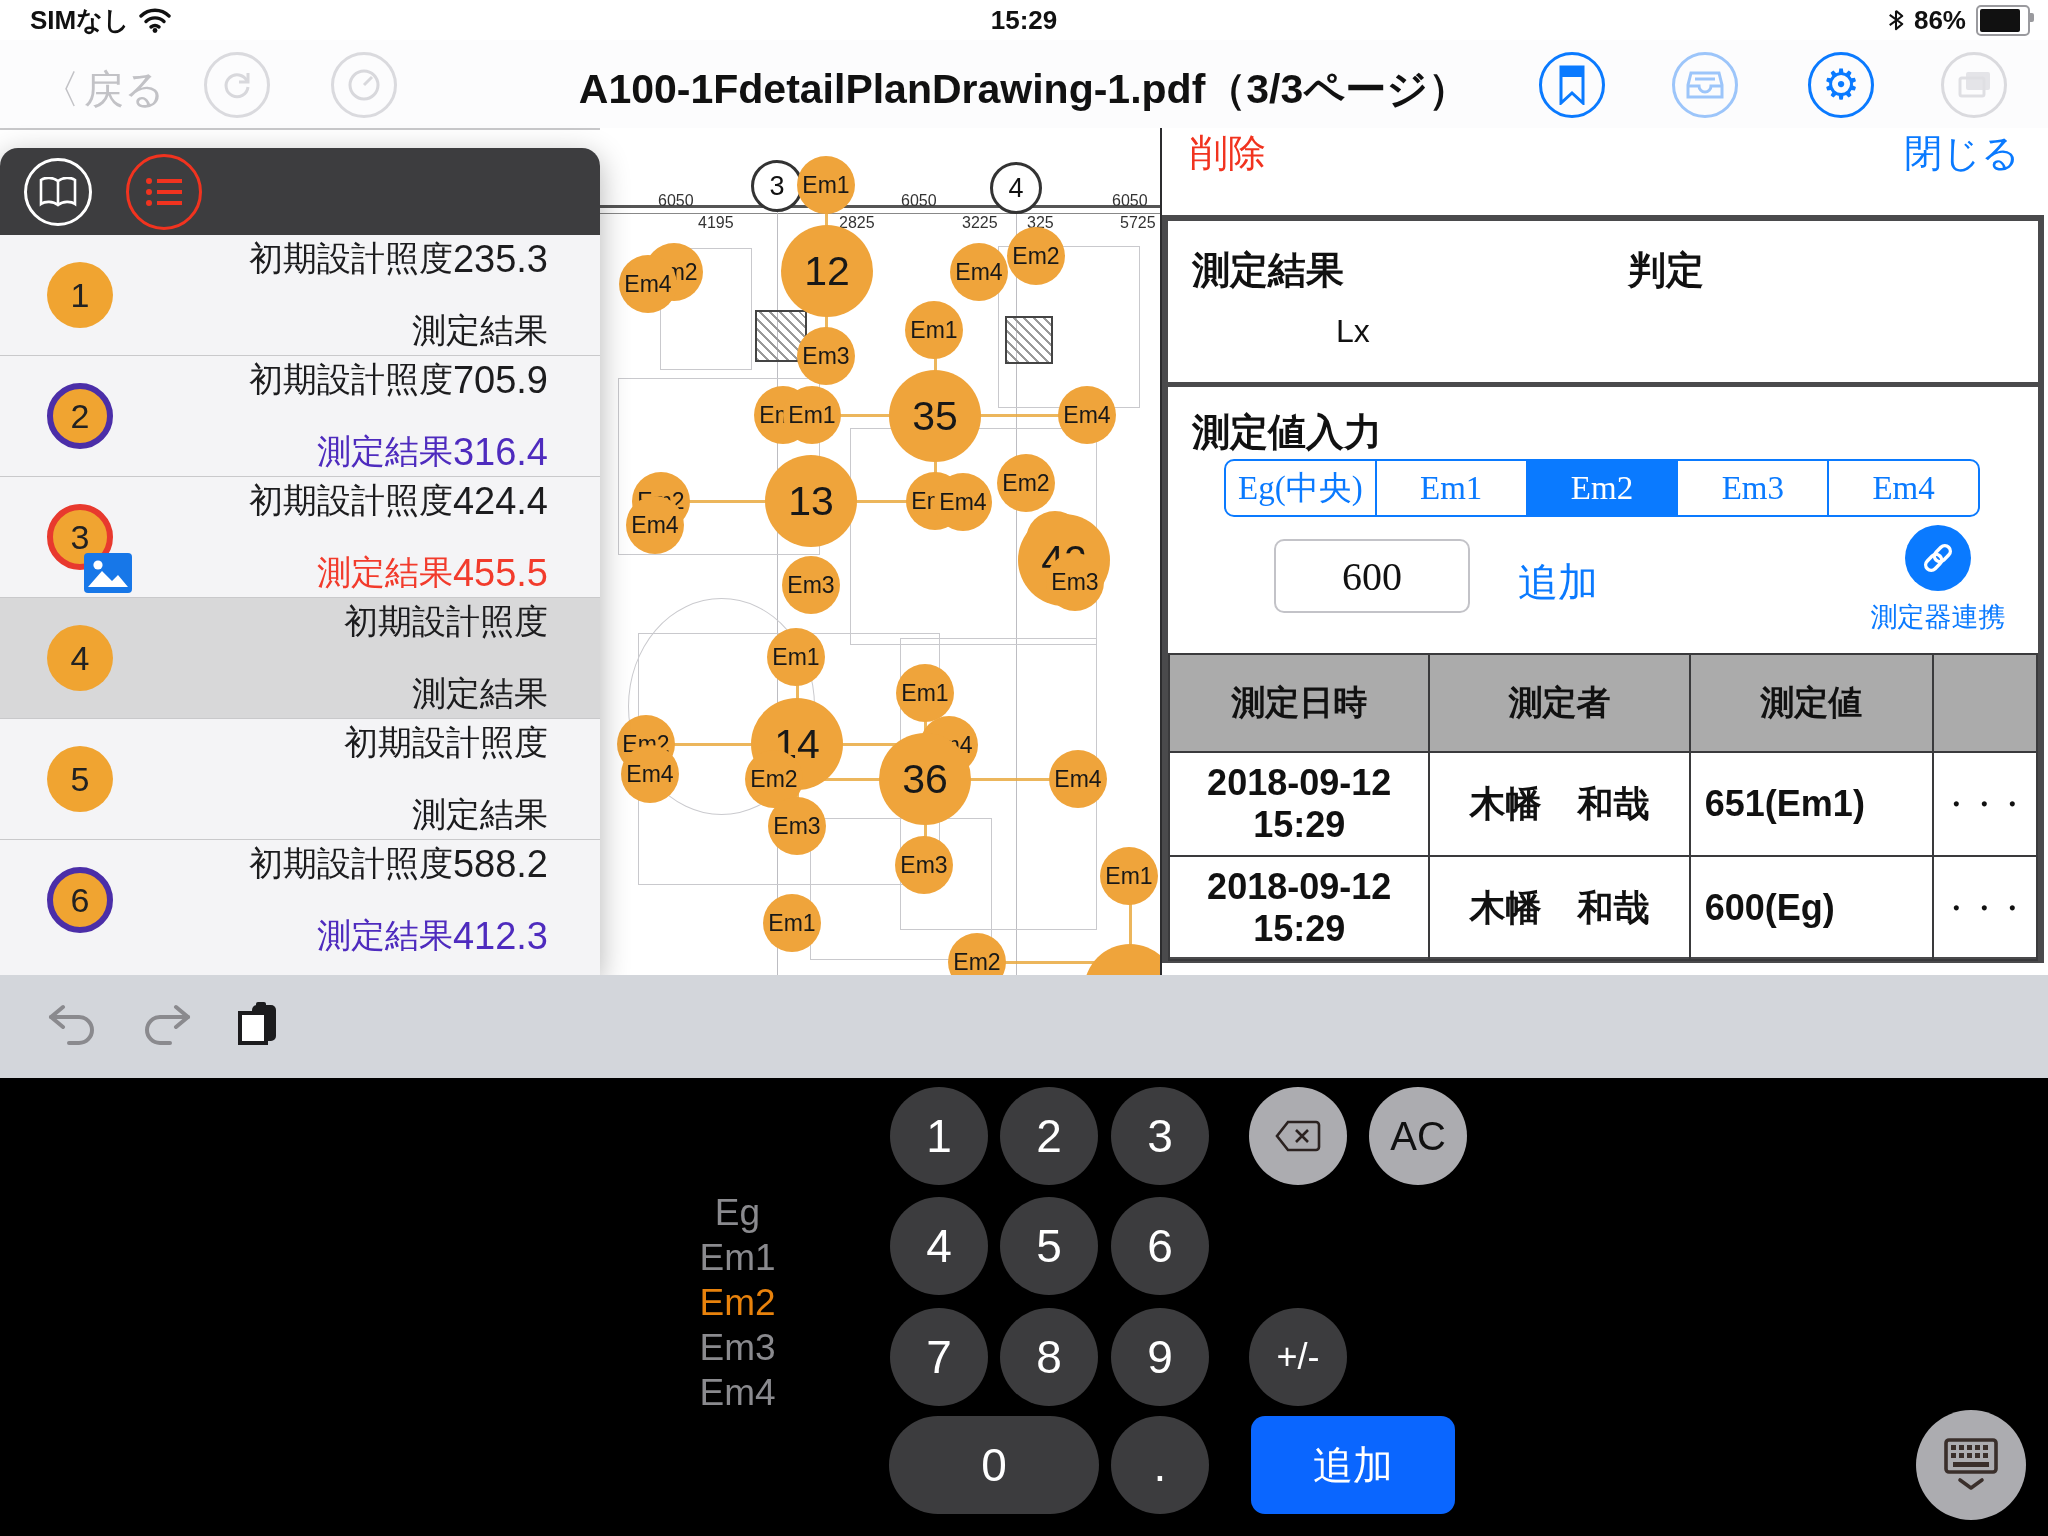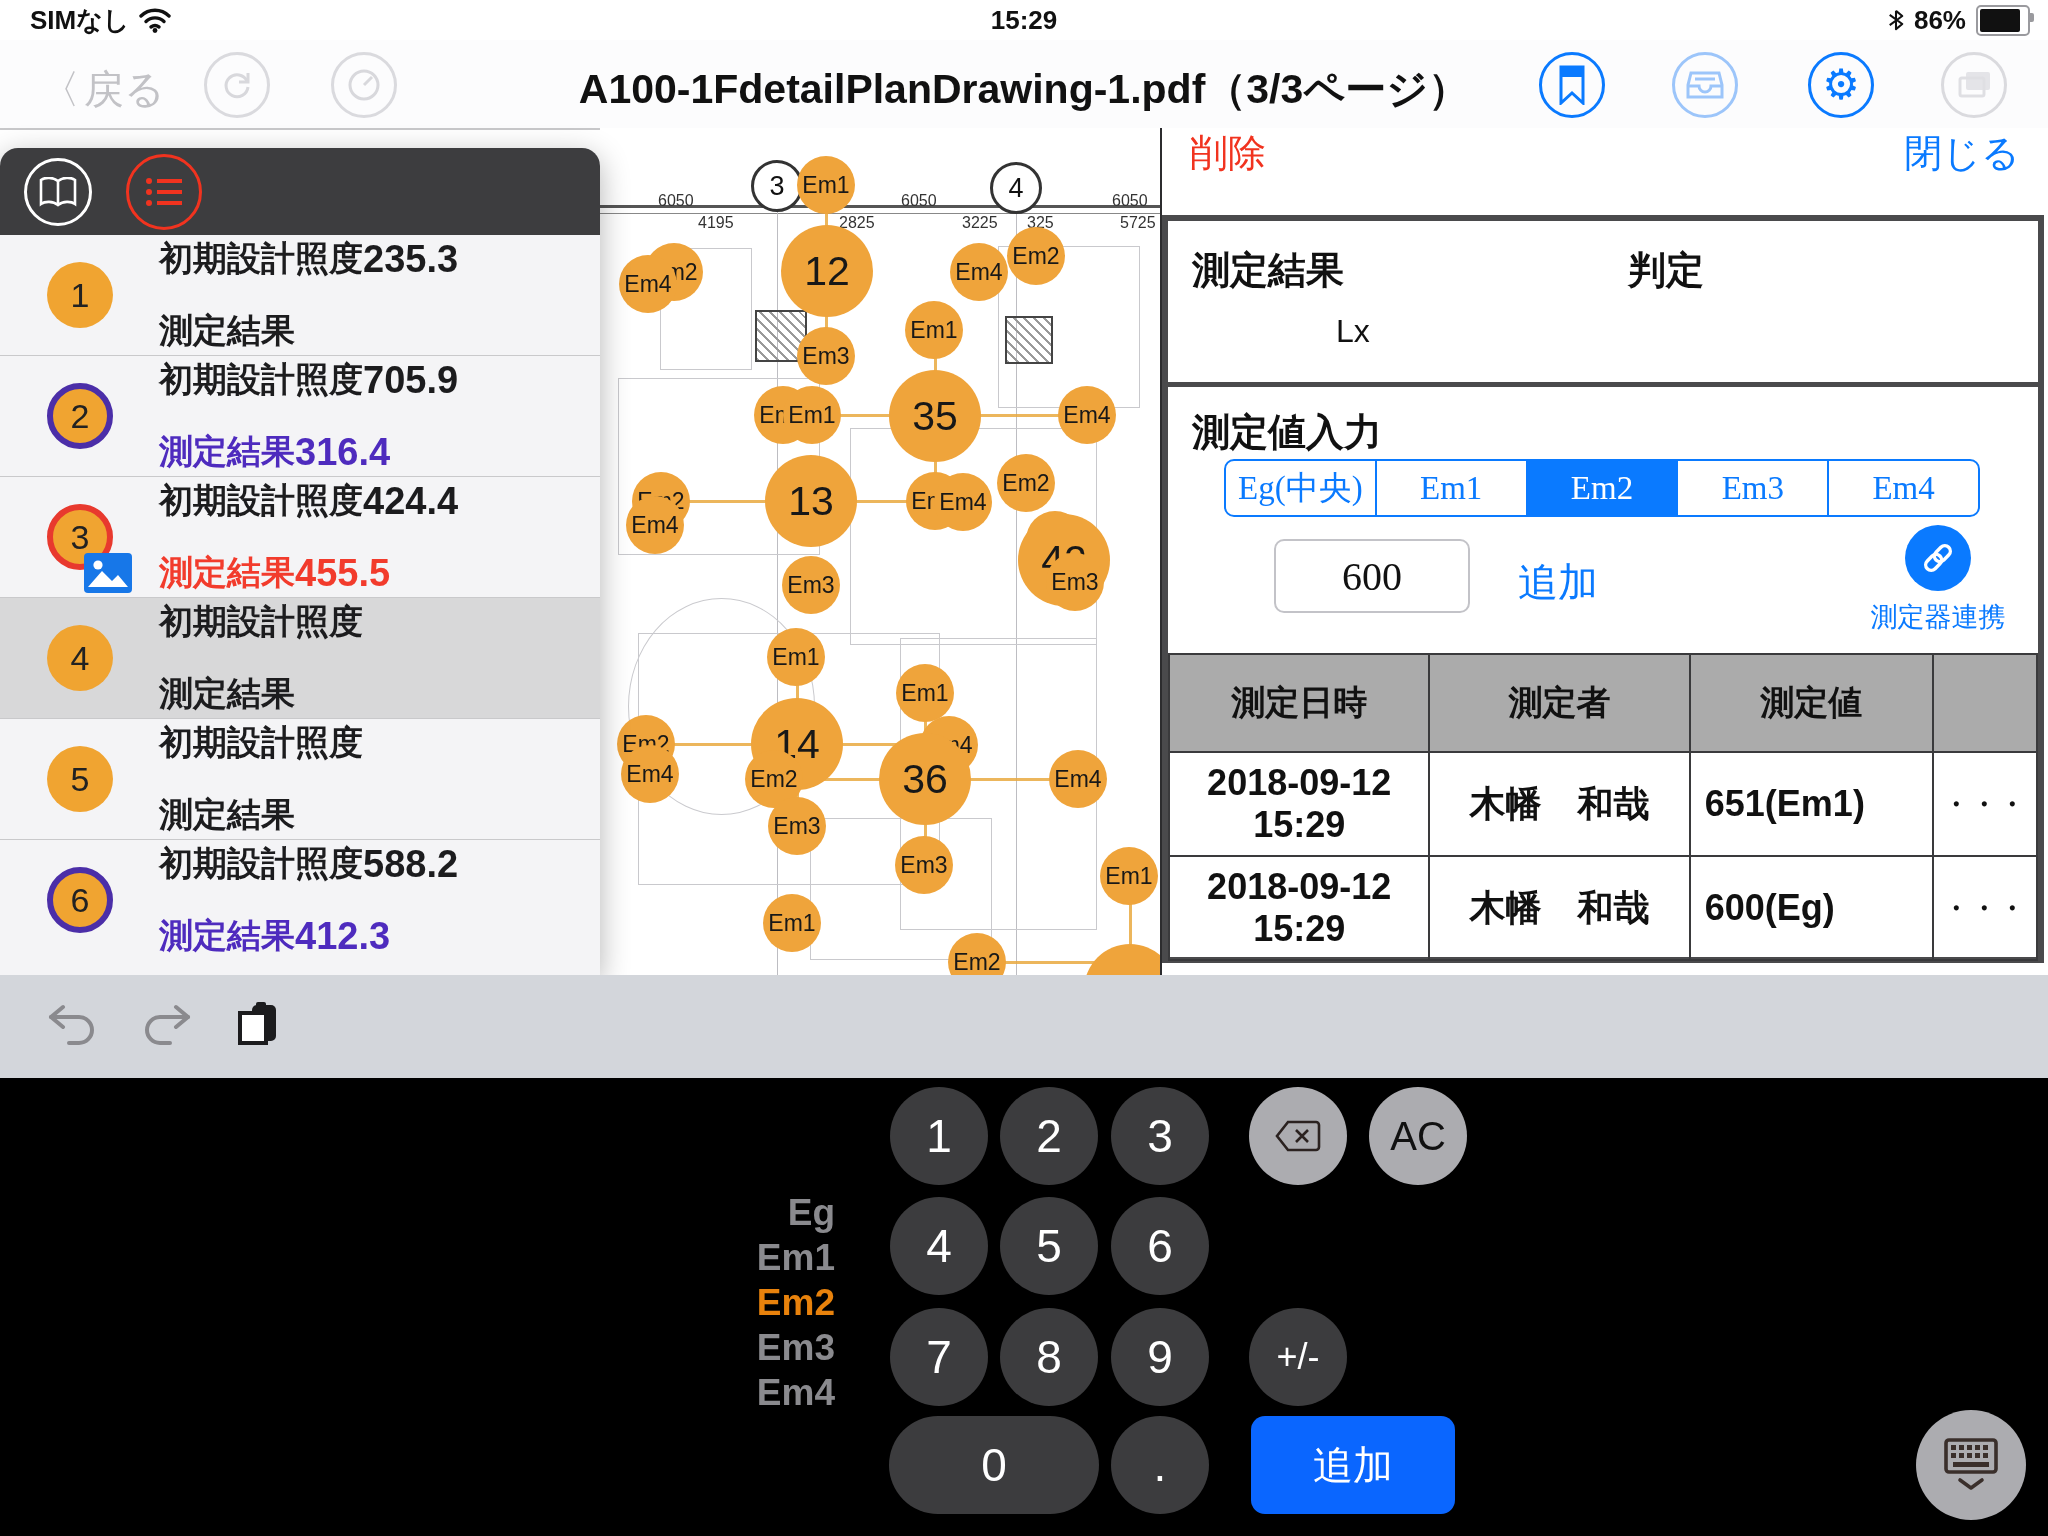--- a/index.html
+++ b/index.html
@@ -51,21 +51,21 @@
   #list-items{position:absolute;top:87px;left:0;right:0;bottom:0;}
   .list-item{height:120px;position:relative;display:flex;align-items:center;}
   .list-item + .list-item{border-top:1px solid #C9C9CB;}
   .list-item.selected{background:#D8D8D9;}
   .item-circle{position:absolute;left:47px;width:66px;height:66px;border-radius:50%;background:#F0A431;
     display:flex;align-items:center;justify-content:center;font-size:34px;color:#222;box-sizing:border-box;}
   .ring-purple{border:6px solid #4B2EA8;}
   .ring-red{border:6px solid #E8392E;}
   .photo-badge{position:absolute;left:84px;top:76px;width:48px;height:40px;}
   .item-rows{margin-left:159px;margin-right:52px;flex:1;display:flex;flex-direction:column;gap:26px;}
-  .irow{display:flex;justify-content:flex-start;align-items:center;font-weight:bold;}
+  .irow{display:flex;justify-content:flex-end;align-items:center;}
   .irow .lbl{font-size:34px;color:#1c1c1e;}
   .irow .val{font-size:38px;color:#1c1c1e;}
   .c-purple{color:#4E2BBE !important;}
   .c-red{color:#F23B2C !important;}
   
   #detail-panel{position:absolute;left:1160px;top:128px;width:888px;height:847px;background:#fff;
     border-left:2px solid #2c2c2e;box-sizing:border-box;}
   #dp-topbar{height:87px;display:flex;justify-content:space-between;align-items:flex-start;padding:0 28px;}
   #dp-delete{color:#F1331F;font-size:38px;}
   #dp-close{color:#0A7AFF;font-size:38px;}
@@ -91,21 +91,21 @@
   #meas-table th{background:#ABABAB;border:2px solid #3A3A3C;height:94px;font-size:34px;font-weight:700;}
   #meas-table td{border:2px solid #3A3A3C;height:100px;font-size:36px;font-weight:700;text-align:center;}
   #meas-table td.val{text-align:left;padding-left:14px;}
   #meas-table td.more{font-size:26px;letter-spacing:2px;}
   
   #toolbar{position:absolute;left:0;top:975px;width:100%;height:103px;background:#D3D6DB;border-bottom:2px solid #111;}
   .tool{position:absolute;top:24px;}
   
   #keypad{position:absolute;left:0;top:1078px;width:100%;height:458px;background:#000;}
   #chan-labels{position:absolute;left:640px;top:112px;width:195px;text-align:right;}
-  .chan{font-size:37px;font-weight:700;color:#8A8A8E;line-height:45px;}
+  .chan{font-size:37px;font-weight:400;color:#8A8A8E;line-height:45px;text-align:center;}
   .chan.active{color:#E8820C;}
   .kbtn{position:absolute;width:98px;height:98px;border-radius:60px;display:flex;align-items:center;
     justify-content:center;transform:translate(-50%,-50%);font-size:46px;}
   .k-dark{background:#3C3C3E;color:#fff;}
   .k-light{background:#ACACB0;color:#111;font-size:40px;}
   .k-blue{background:#0A66FF;color:#fff;border-radius:14px;font-size:40px;}
   .k-pm{font-size:36px;}
   #dismiss-btn{position:absolute;left:1916px;top:332px;width:110px;height:110px;border-radius:50%;
     background:#ACACB0;display:flex;align-items:center;justify-content:center;}
 </style>

